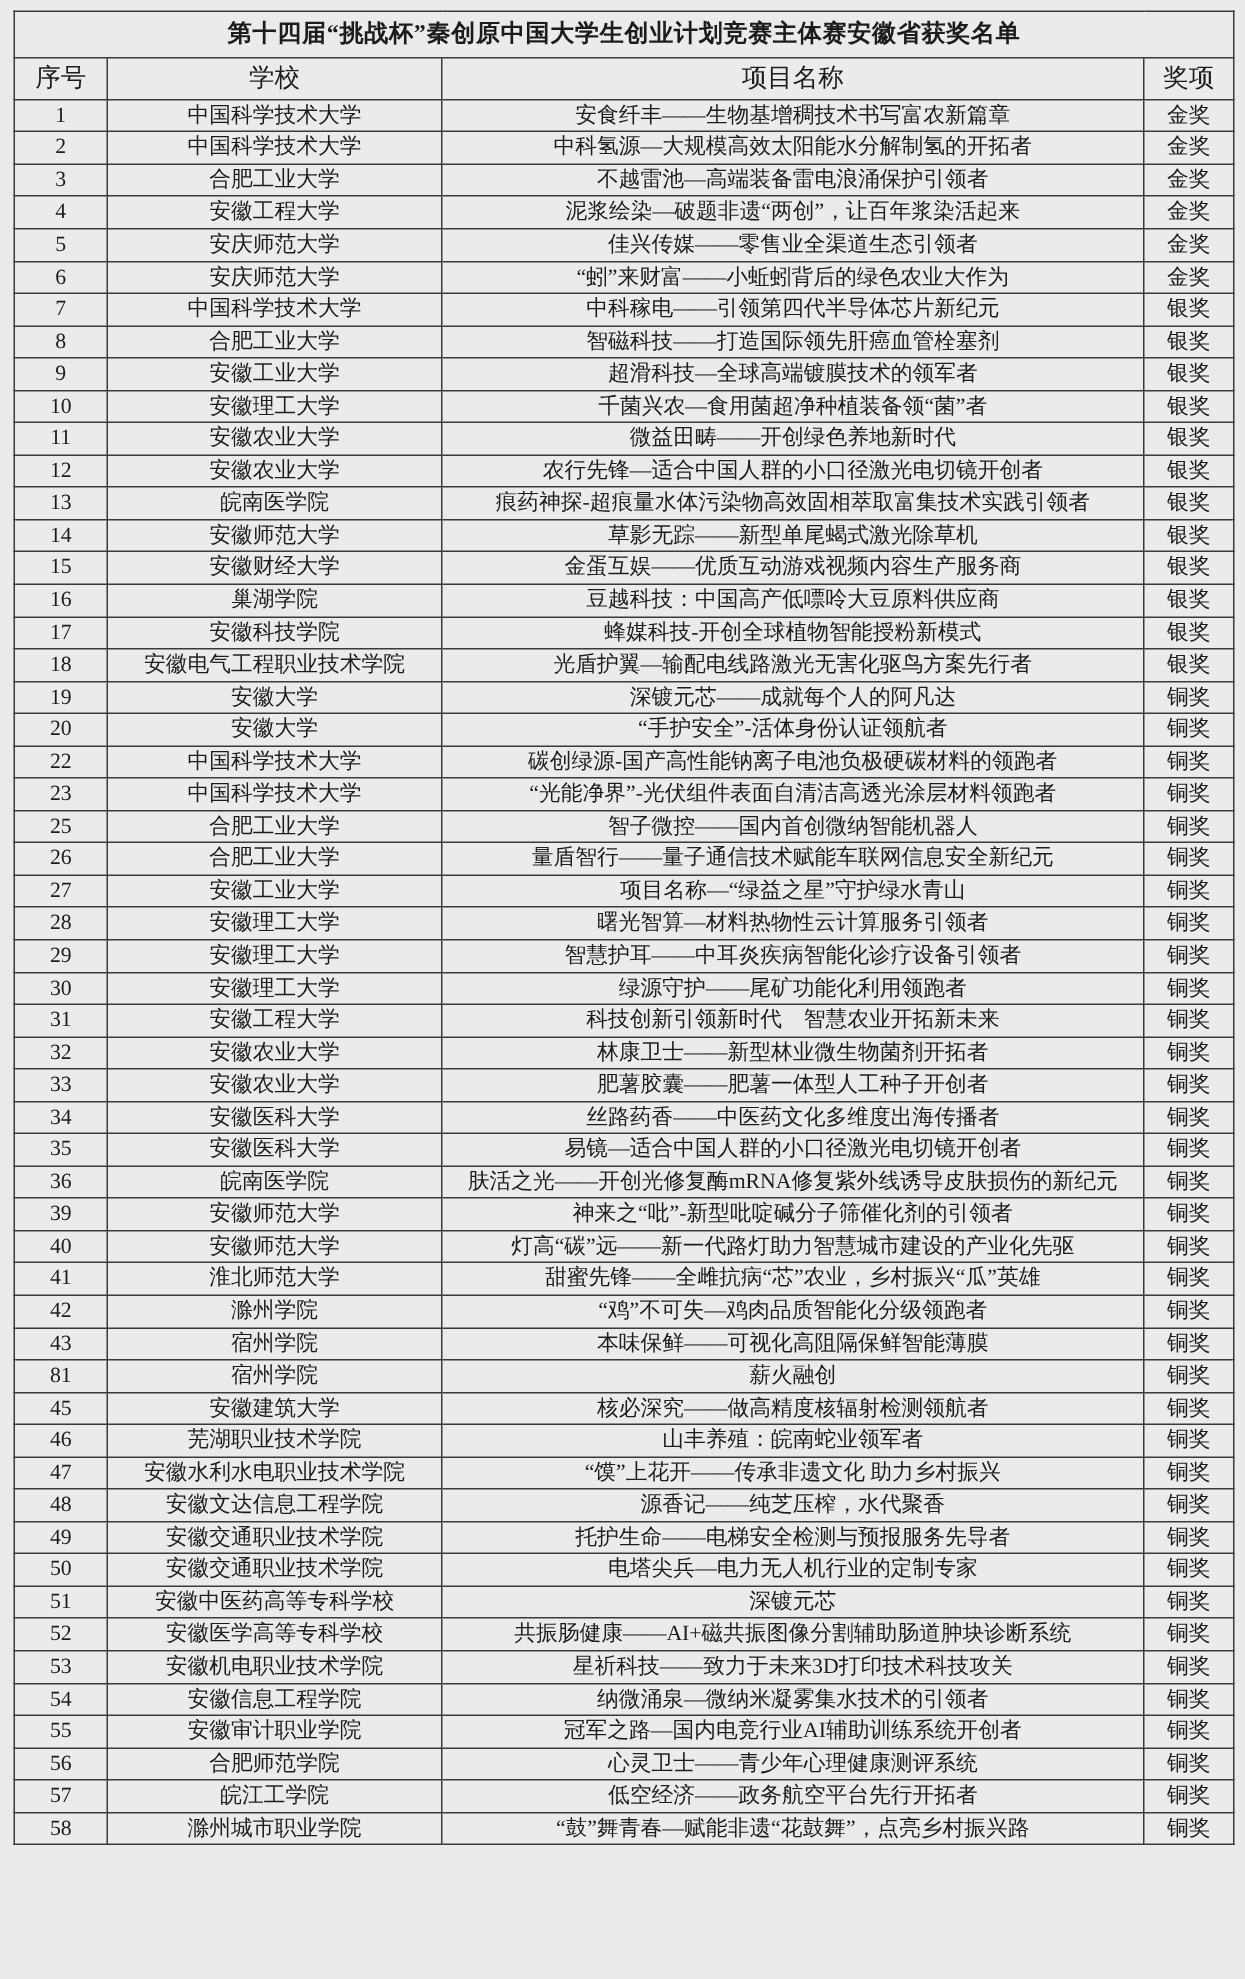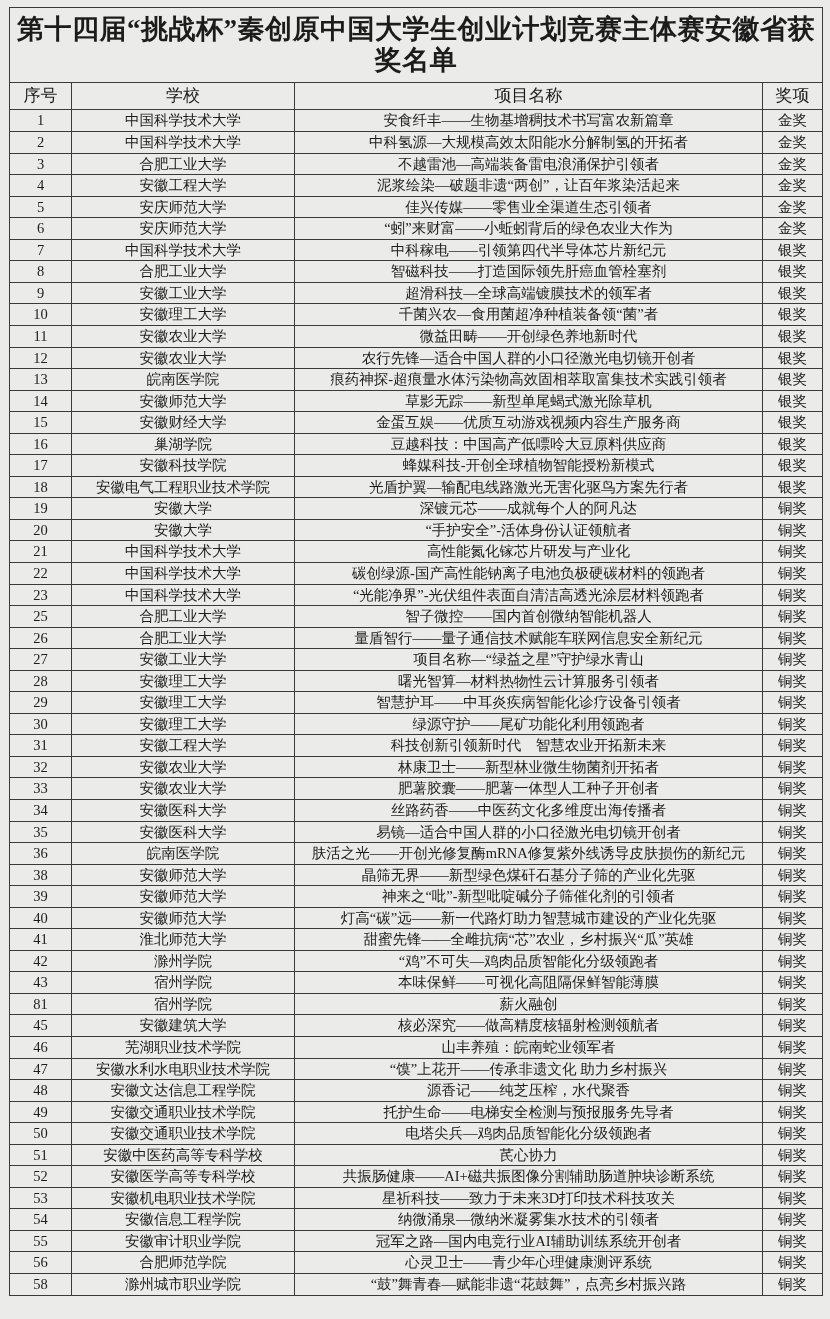--- a/index.html
+++ b/index.html
@@ -25,21 +25,21 @@
   table.award-table col.c-school { width: 223px; }
   table.award-table col.c-proj   { width: 468px; }
   table.award-table col.c-award  { width: 60px;  }
   th, td {
     border: 1.5px solid #3a3a3a;
     text-align: center;
     vertical-align: middle;
     overflow: hidden;
   }
   .title-cell {
-    font-size: 27px;
+    font-size: 16px;
     font-weight: bold;
     letter-spacing: 0.5px;
     padding: 6px 2px;
     line-height: 1.15;
   }
   .header-row th {
     font-size: 17px;
     font-weight: normal;
     padding: 3px 2px;
     line-height: 1.2;
@@ -189,26 +189,20 @@
           <td class="col-project">深镀元芯——成就每个人的阿凡达</td>
           <td class="col-award">铜奖</td>
         </tr>
         <tr>
           <td class="col-no">20</td>
           <td class="col-school">安徽大学</td>
           <td class="col-project">“手护安全”-活体身份认证领航者</td>
           <td class="col-award">铜奖</td>
         </tr>
         <tr>
-          <td class="col-no">21</td>
-          <td class="col-school">中国科学技术大学</td>
-          <td class="col-project">高性能氮化镓芯片研发与产业化</td>
-          <td class="col-award">铜奖</td>
-        </tr>
-        <tr>
           <td class="col-no">22</td>
           <td class="col-school">中国科学技术大学</td>
           <td class="col-project">碳创绿源-国产高性能钠离子电池负极硬碳材料的领跑者</td>
           <td class="col-award">铜奖</td>
         </tr>
         <tr>
           <td class="col-no">23</td>
           <td class="col-school">中国科学技术大学</td>
           <td class="col-project">“光能净界”-光伏组件表面自清洁高透光涂层材料领跑者</td>
           <td class="col-award">铜奖</td>
@@ -279,26 +273,20 @@
           <td class="col-project">易镜—适合中国人群的小口径激光电切镜开创者</td>
           <td class="col-award">铜奖</td>
         </tr>
         <tr>
           <td class="col-no">36</td>
           <td class="col-school">皖南医学院</td>
           <td class="col-project">肤活之光——开创光修复酶mRNA修复紫外线诱导皮肤损伤的新纪元</td>
           <td class="col-award">铜奖</td>
         </tr>
         <tr>
-          <td class="col-no">38</td>
-          <td class="col-school">安徽师范大学</td>
-          <td class="col-project">晶筛无界——新型绿色煤矸石基分子筛的产业化先驱</td>
-          <td class="col-award">铜奖</td>
-        </tr>
-        <tr>
           <td class="col-no">39</td>
           <td class="col-school">安徽师范大学</td>
           <td class="col-project">神来之“吡”-新型吡啶碱分子筛催化剂的引领者</td>
           <td class="col-award">铜奖</td>
         </tr>
         <tr>
           <td class="col-no">40</td>
           <td class="col-school">安徽师范大学</td>
           <td class="col-project">灯高“碳”远——新一代路灯助力智慧城市建设的产业化先驱</td>
           <td class="col-award">铜奖</td>
@@ -353,27 +341,27 @@
         </tr>
         <tr>
           <td class="col-no">49</td>
           <td class="col-school">安徽交通职业技术学院</td>
           <td class="col-project">托护生命——电梯安全检测与预报服务先导者</td>
           <td class="col-award">铜奖</td>
         </tr>
         <tr>
           <td class="col-no">50</td>
           <td class="col-school">安徽交通职业技术学院</td>
-          <td class="col-project">电塔尖兵—鸡肉品质智能化分级领跑者</td>
+          <td class="col-project">电塔尖兵—电力无人机行业的定制专家</td>
           <td class="col-award">铜奖</td>
         </tr>
         <tr>
           <td class="col-no">51</td>
           <td class="col-school">安徽中医药高等专科学校</td>
-          <td class="col-project">芪心协力</td>
+          <td class="col-project">深镀元芯</td>
           <td class="col-award">铜奖</td>
         </tr>
         <tr>
           <td class="col-no">52</td>
           <td class="col-school">安徽医学高等专科学校</td>
           <td class="col-project">共振肠健康——AI+磁共振图像分割辅助肠道肿块诊断系统</td>
           <td class="col-award">铜奖</td>
         </tr>
         <tr>
           <td class="col-no">53</td>
@@ -390,20 +378,26 @@
         <tr>
           <td class="col-no">55</td>
           <td class="col-school">安徽审计职业学院</td>
           <td class="col-project">冠军之路—国内电竞行业AI辅助训练系统开创者</td>
           <td class="col-award">铜奖</td>
         </tr>
         <tr>
           <td class="col-no">56</td>
           <td class="col-school">合肥师范学院</td>
           <td class="col-project">心灵卫士——青少年心理健康测评系统</td>
+          <td class="col-award">铜奖</td>
+        </tr>
+        <tr>
+          <td class="col-no">57</td>
+          <td class="col-school">皖江工学院</td>
+          <td class="col-project">低空经济——政务航空平台先行开拓者</td>
           <td class="col-award">铜奖</td>
         </tr>
         <tr>
           <td class="col-no">58</td>
           <td class="col-school">滁州城市职业学院</td>
           <td class="col-project">“鼓”舞青春—赋能非遗“花鼓舞”，点亮乡村振兴路</td>
           <td class="col-award">铜奖</td>
         </tr>
       </tbody>
   </table>

